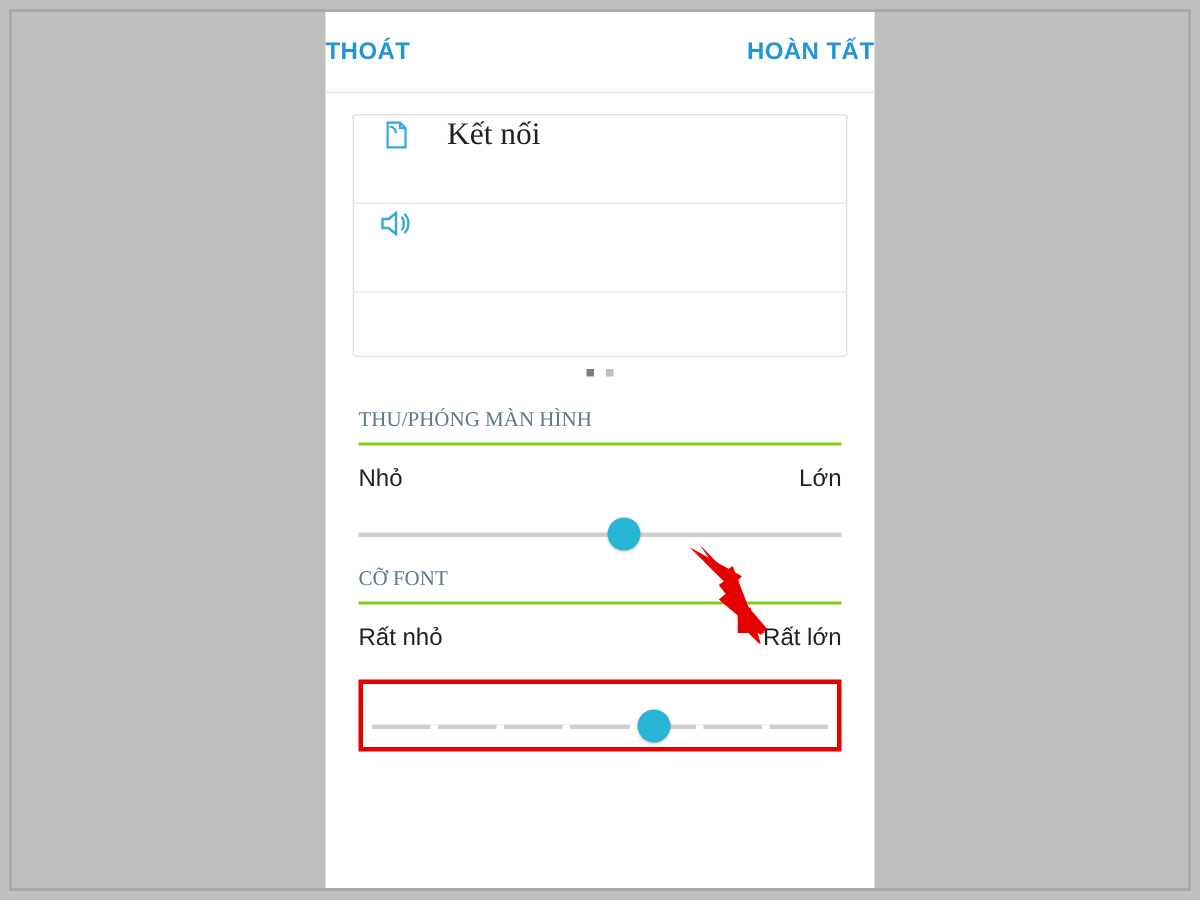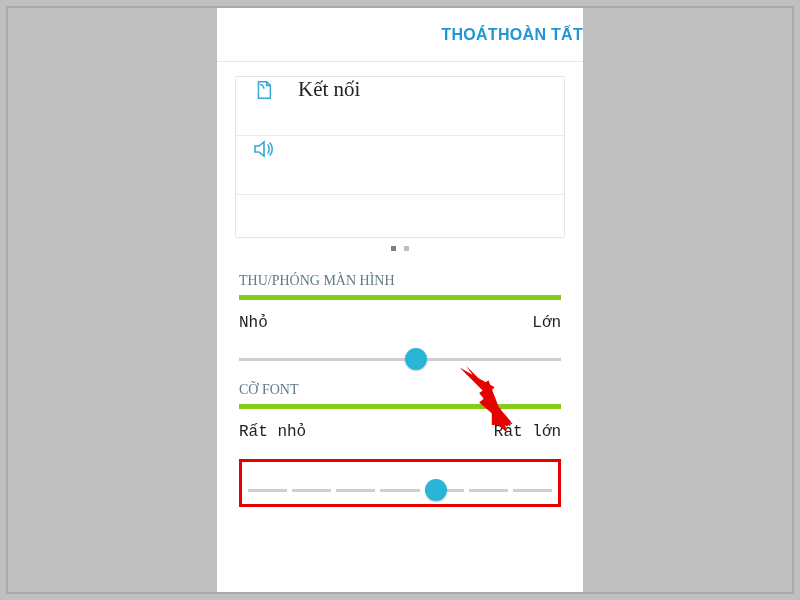--- a/index.html
+++ b/index.html
@@ -25,21 +25,21 @@
     height: 100%;
     background: #fff;
     display: flex;
     flex-direction: column;
     border-left: 1px solid #bfbfbf;
     border-right: 1px solid #bfbfbf;
   }
   .topbar {
     height: 54px;
     display: flex;
-    justify-content: flex-end;
+    justify-content: space-between;
     align-items: center;
     border-bottom: 1px solid #e6e6e6;
   }
   .topbar button {
     background: none;
     border: none;
     color: #2196d6;
     font-size: 16px;
     font-weight: 600;
     letter-spacing: 0.3px;
@@ -78,27 +78,27 @@
   .dots-nav span{width:5px;height:5px;background:#bdbdbd;display:block;}
   .dots-nav span.active{background:#7f7f7f;}
   .section {
     padding: 10px 22px 0 22px;
   }
   .section-title {
     font-family: "Comic Sans MS", "Segoe Script", cursive;
     color: #5e7a86;
     font-size: 14px;
     padding-bottom: 6px;
-    border-bottom: 5px solid #84cc16;
+    border-bottom: 2px solid #84cc16;
   }
   .minmax {
     display: flex;
     justify-content: space-between;
     margin-top: 14px;
-    font-family: Liberation Mono, monospace;
+    font-family: Liberation Sans, sans-serif;
     font-size: 16px;
     color: #222;
   }
   .slider-wrap {
     margin-top: 14px;
     position: relative;
     height: 26px;
     display:flex;align-items:center;
   }
   .slider-track {

